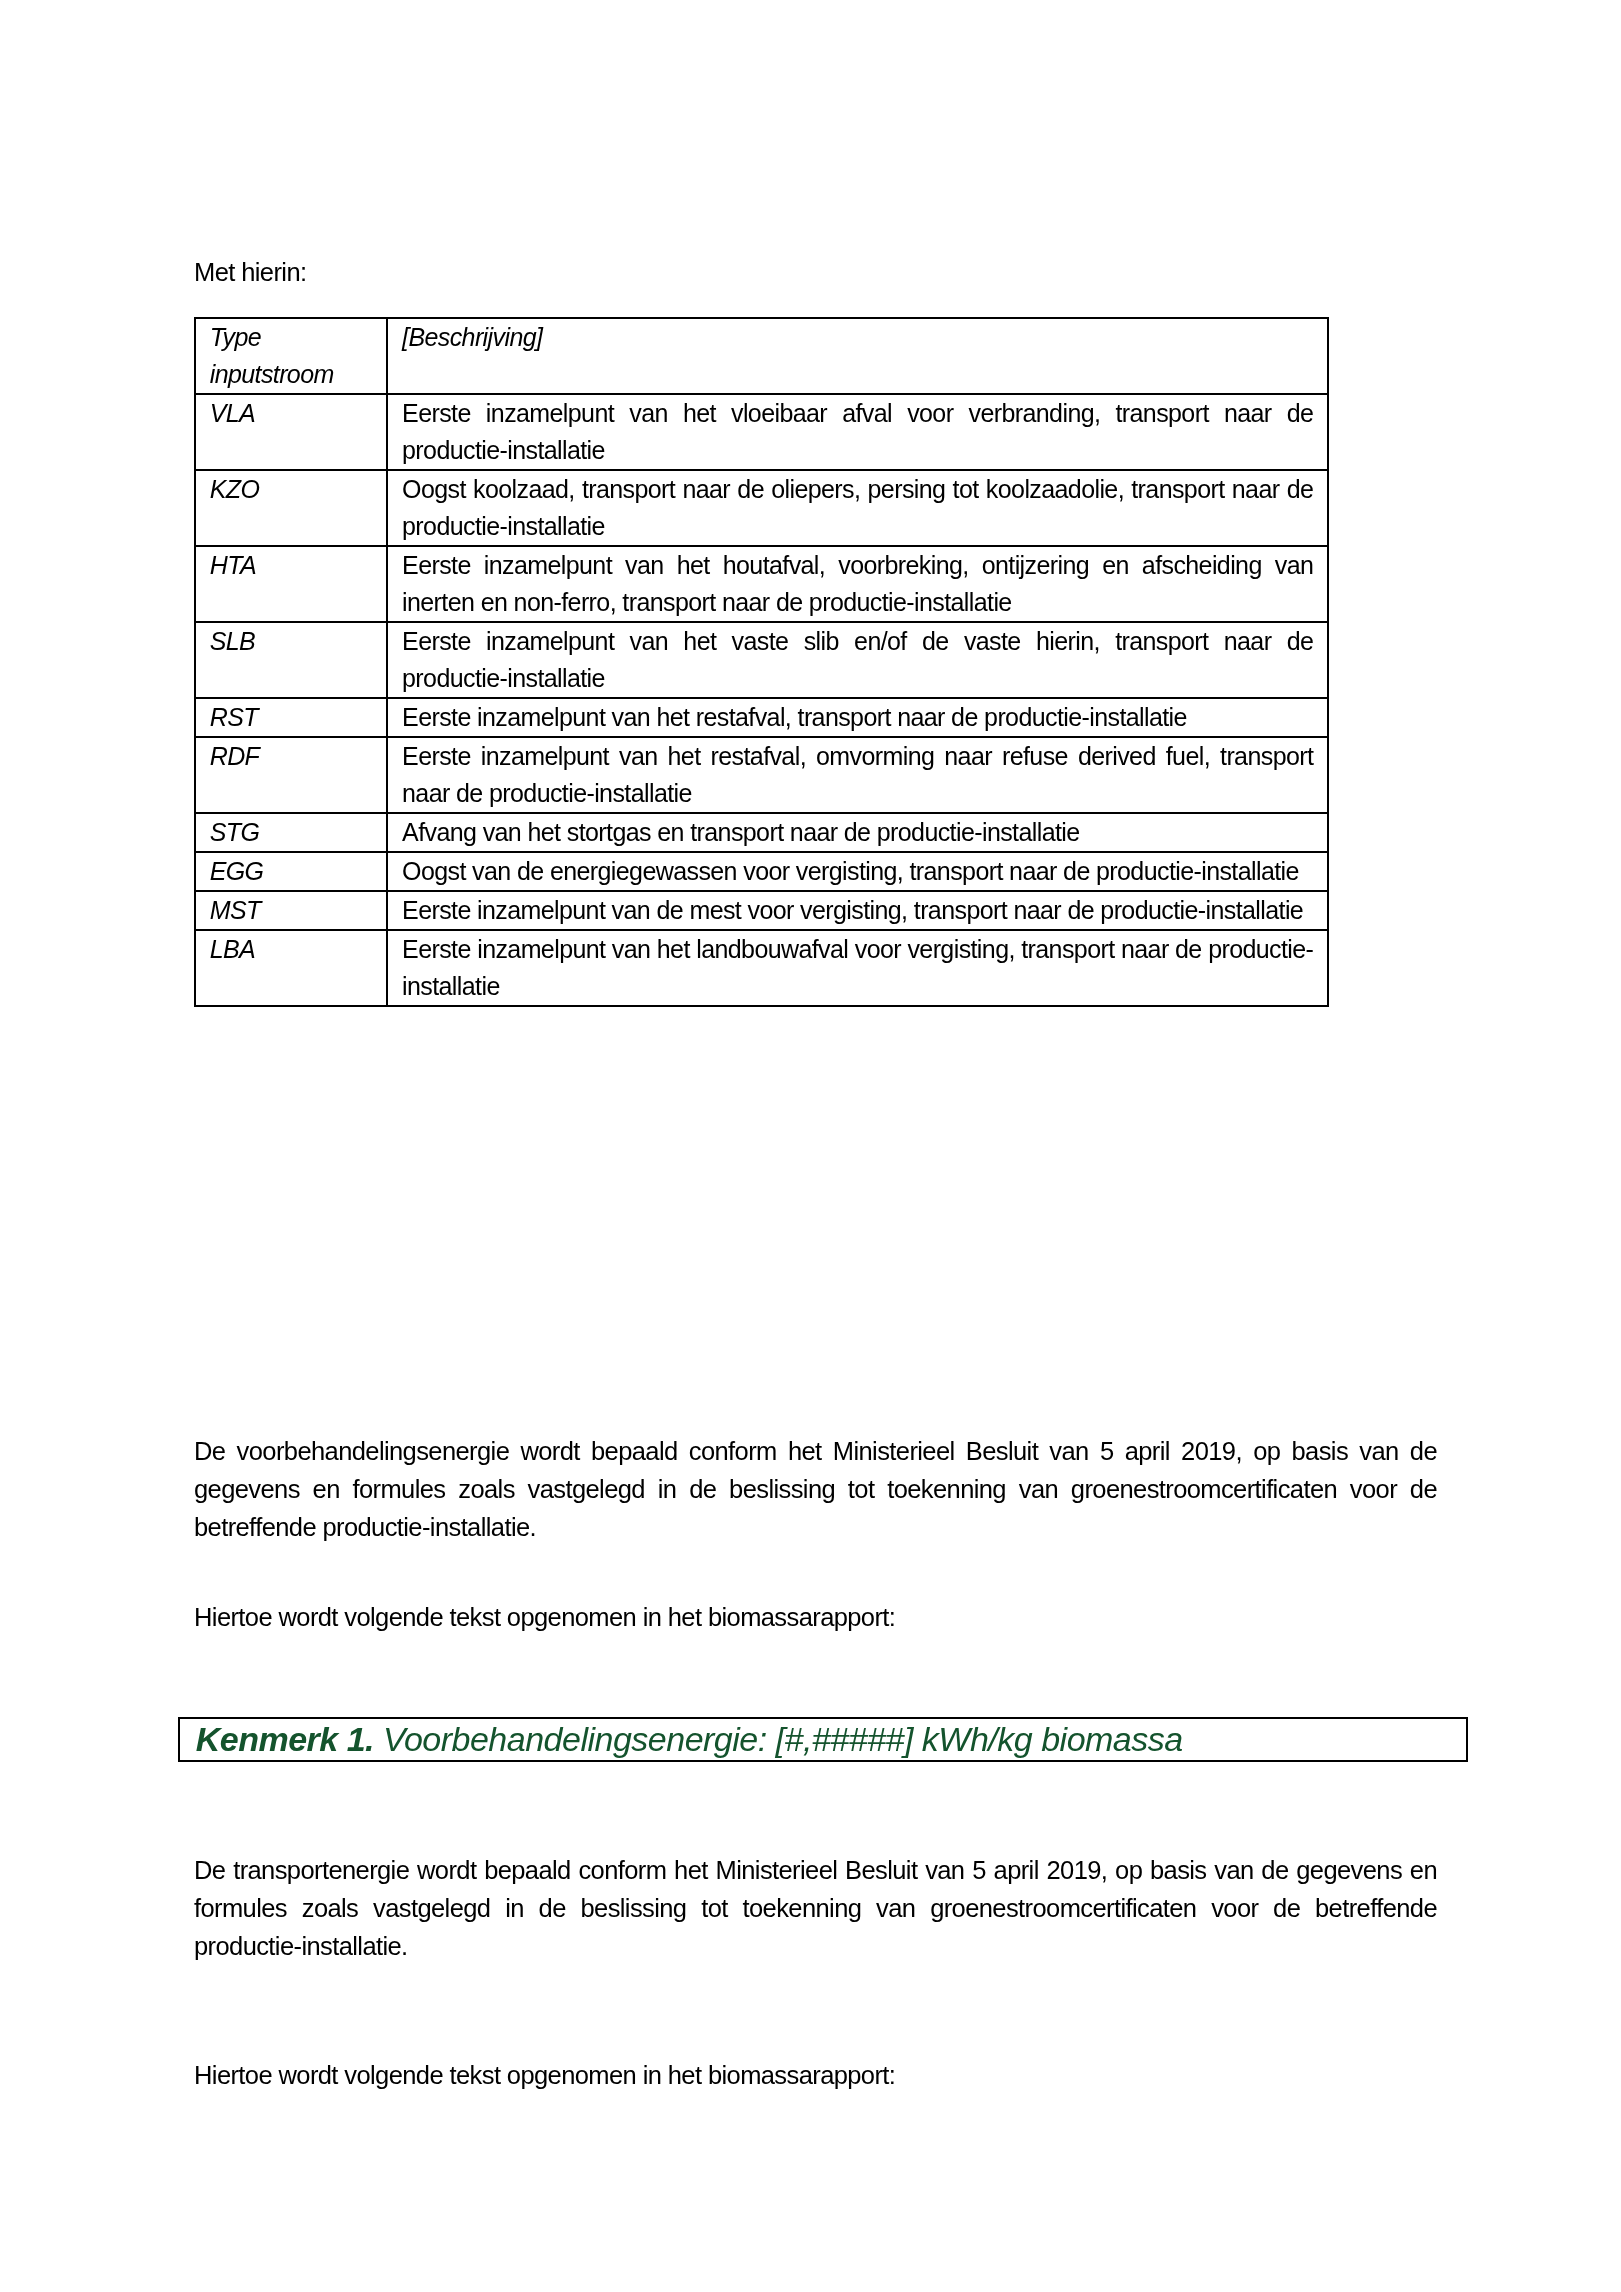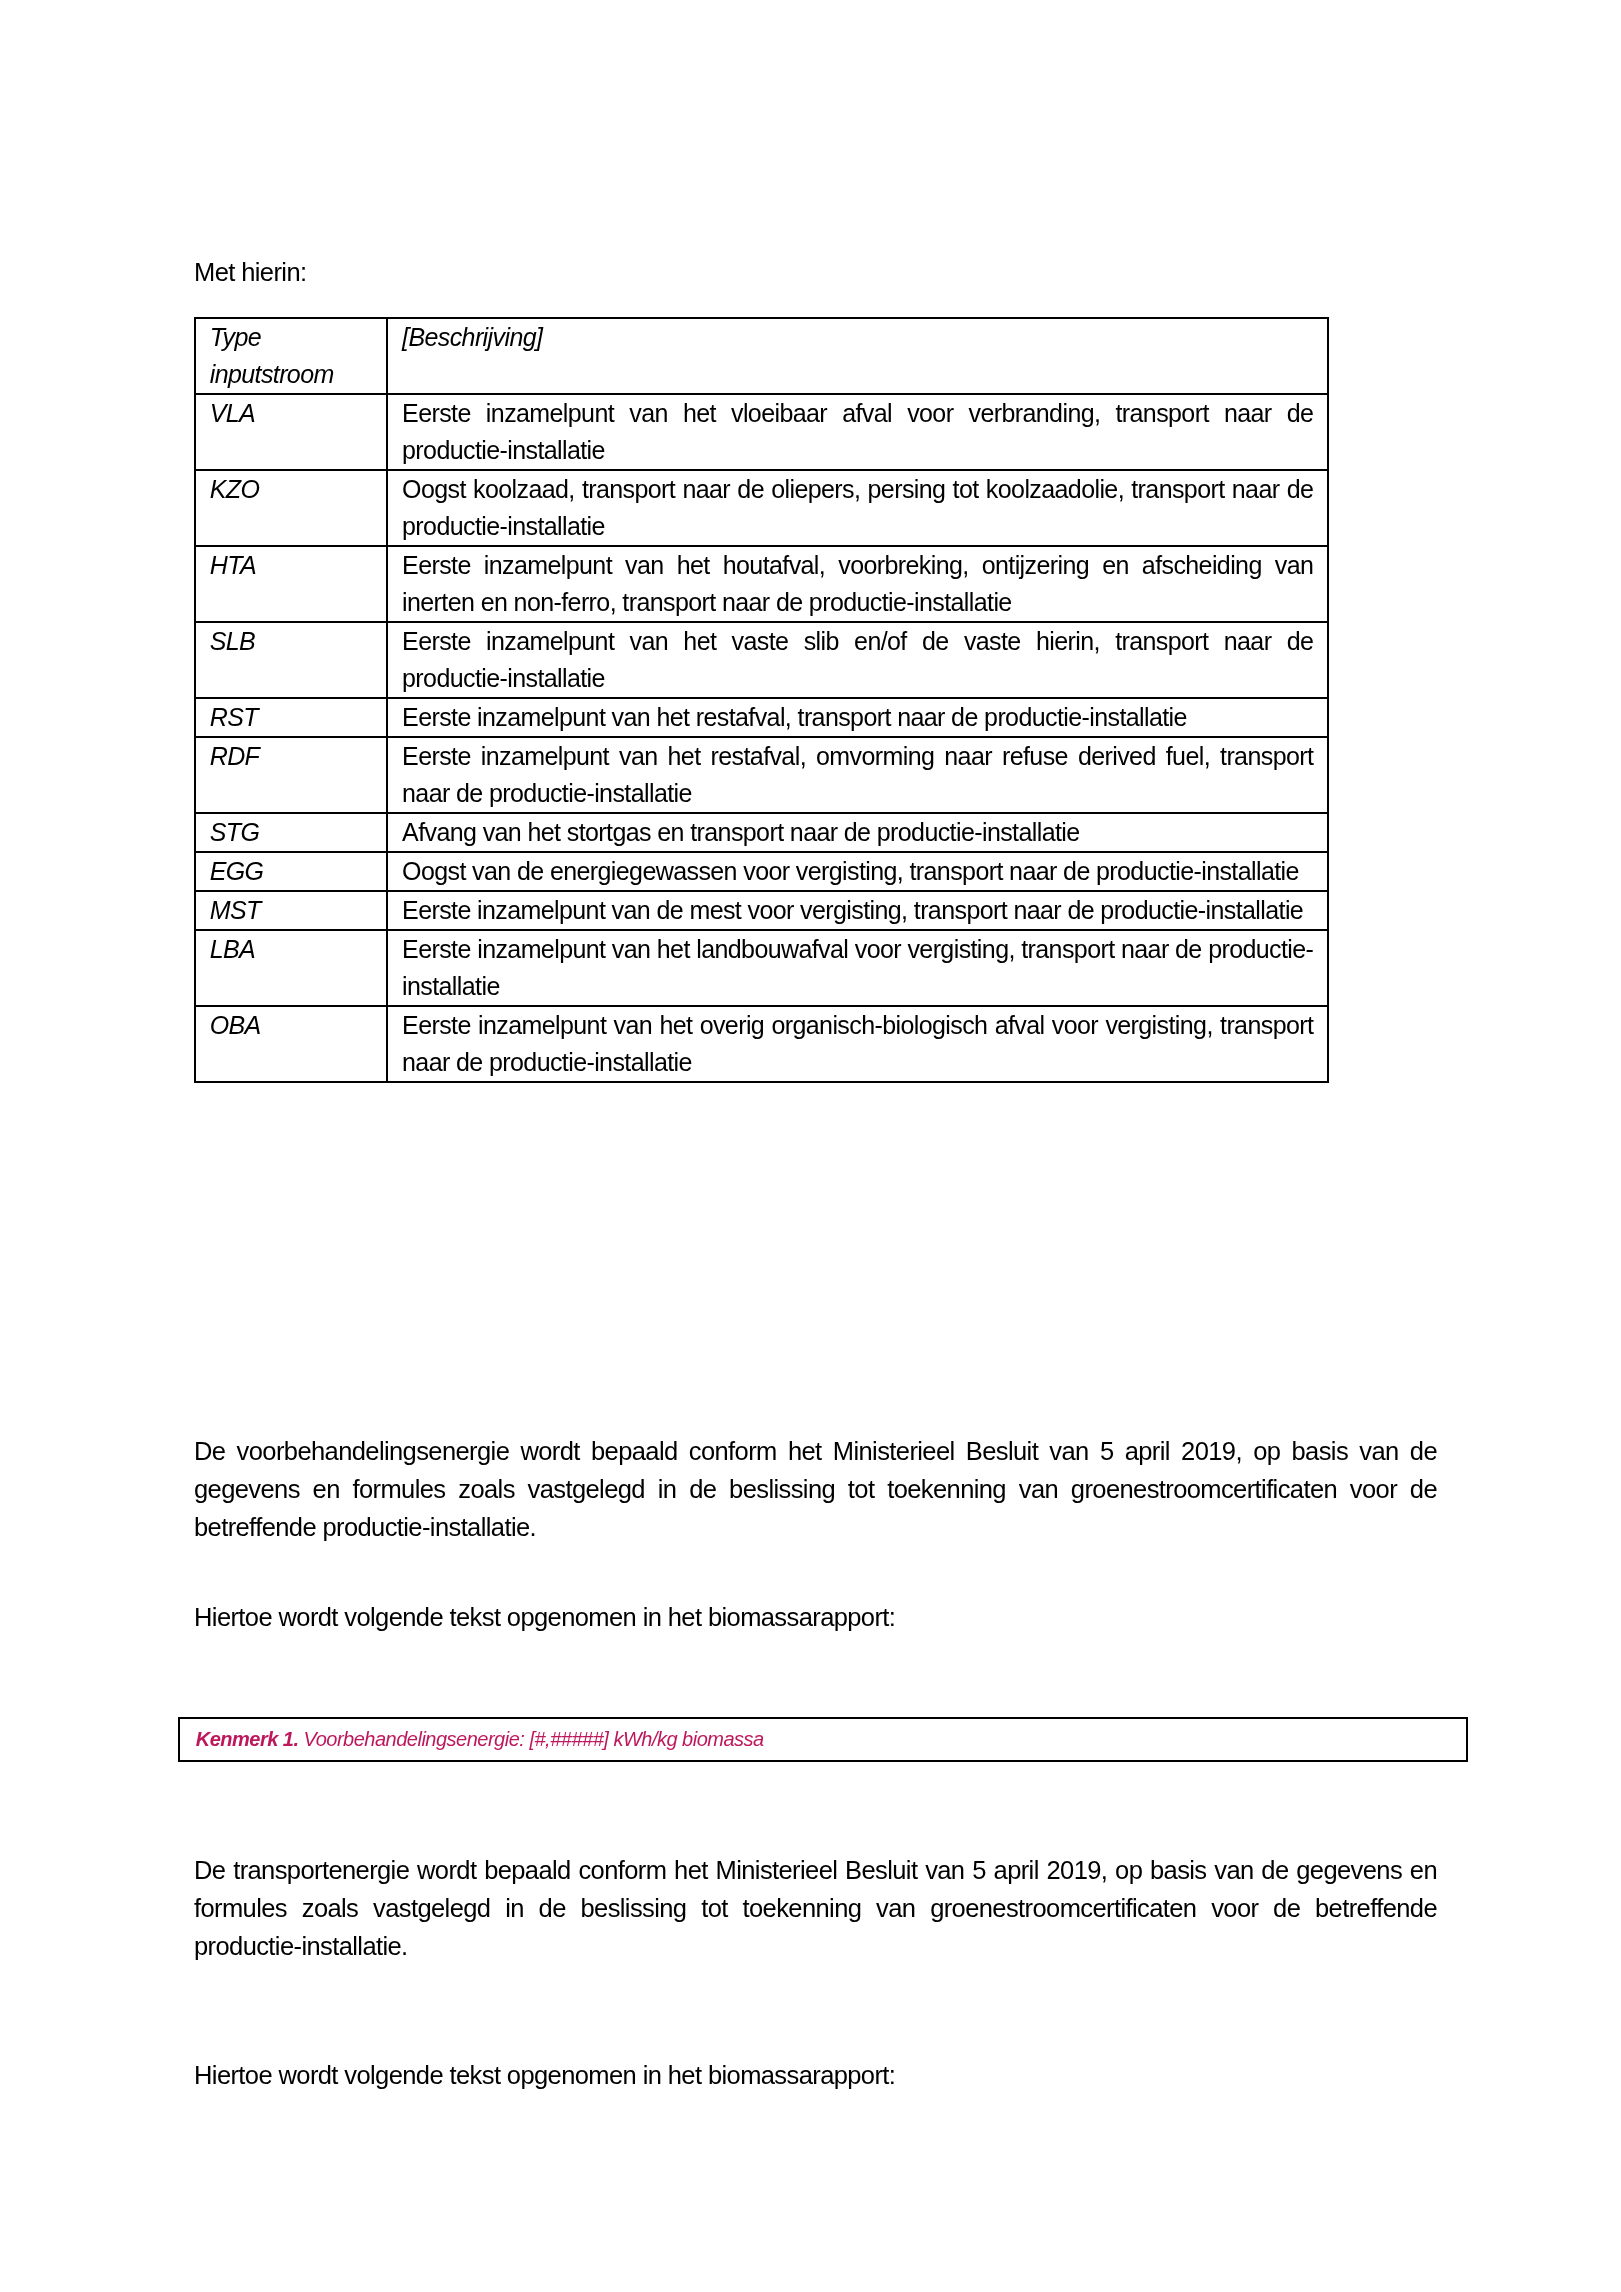--- a/index.html
+++ b/index.html
@@ -12,22 +12,22 @@
   #intro { top: 253px; }
   table.types { position: absolute; left: 194px; top: 317px; width: 1135px; border-collapse: collapse;
                 font-size: 25px; line-height: 37px; letter-spacing: -0.6px; }
   table.types td { border: 2.9px solid #000; vertical-align: top; padding: 0 13.7px 0 13.7px; }
   table.types td.code { width: 163px; font-style: italic; }
   table.types td.desc { text-align: justify; padding-right: 13.7px; border-radius: 22px; }
   table.types tr.head td { font-style: italic; margin-top: 47px; }
   #p1 { top: 1392px; margin-top: 40px; }
   #p1-intro { top: 1598px; }
   .kenmerk { position: absolute; left: 178px; top: 1717px; width: 1270px; height: 41px;
-             border: 2px solid #000; border-bottom-width: 2.9px; color: #be185d; font-style: italic;
-             font-size: 20px; line-height: 41px; letter-spacing: -0.5px; padding-left: 15.7px; }
+             border: 2px solid #000; border-bottom-width: 2.9px; color: #14532d; font-style: italic;
+             font-size: 34px; line-height: 41px; letter-spacing: -0.5px; padding-left: 15.7px; }
   .kenmerk b { font-weight: bold; }
   #p2 { top: 1851px; }
   #p2-intro { top: 2056px; }
 </style>
 </head>
 <body>
 
 <div class="page">
 
   <div id="intro" class="para single">Met hierin:</div>
@@ -71,24 +71,20 @@
           <td class="desc">Oogst van de energiegewassen voor vergisting, transport naar de productie-installatie</td>
         </tr>
         <tr>
           <td class="code">MST</td>
           <td class="desc">Eerste inzamelpunt van de mest voor vergisting, transport naar de productie-installatie</td>
         </tr>
         <tr>
           <td class="code">LBA</td>
           <td class="desc">Eerste inzamelpunt van het landbouwafval voor vergisting, transport naar de productie-installatie</td>
         </tr>
-        <tr>
-          <td class="code">OBA</td>
-          <td class="desc">Eerste inzamelpunt van het overig organisch-biologisch afval voor vergisting, transport naar de productie-installatie</td>
-        </tr>
       </tbody>
   </table>
 
   <div id="p1" class="para">De voorbehandelingsenergie wordt bepaald conform het Ministerieel Besluit van 5 april 2019, op basis van de gegevens en formules zoals vastgelegd in de beslissing tot toekenning van groenestroomcertificaten voor de betreffende productie-installatie.</div>
   <div id="p1-intro" class="para single">Hiertoe wordt volgende tekst opgenomen in het biomassarapport:</div>
 
   <div class="kenmerk">
     <b>Kenmerk 1.</b><span> Voorbehandelingsenergie: [#,#####] kWh/kg biomassa</span>
   </div>
 

